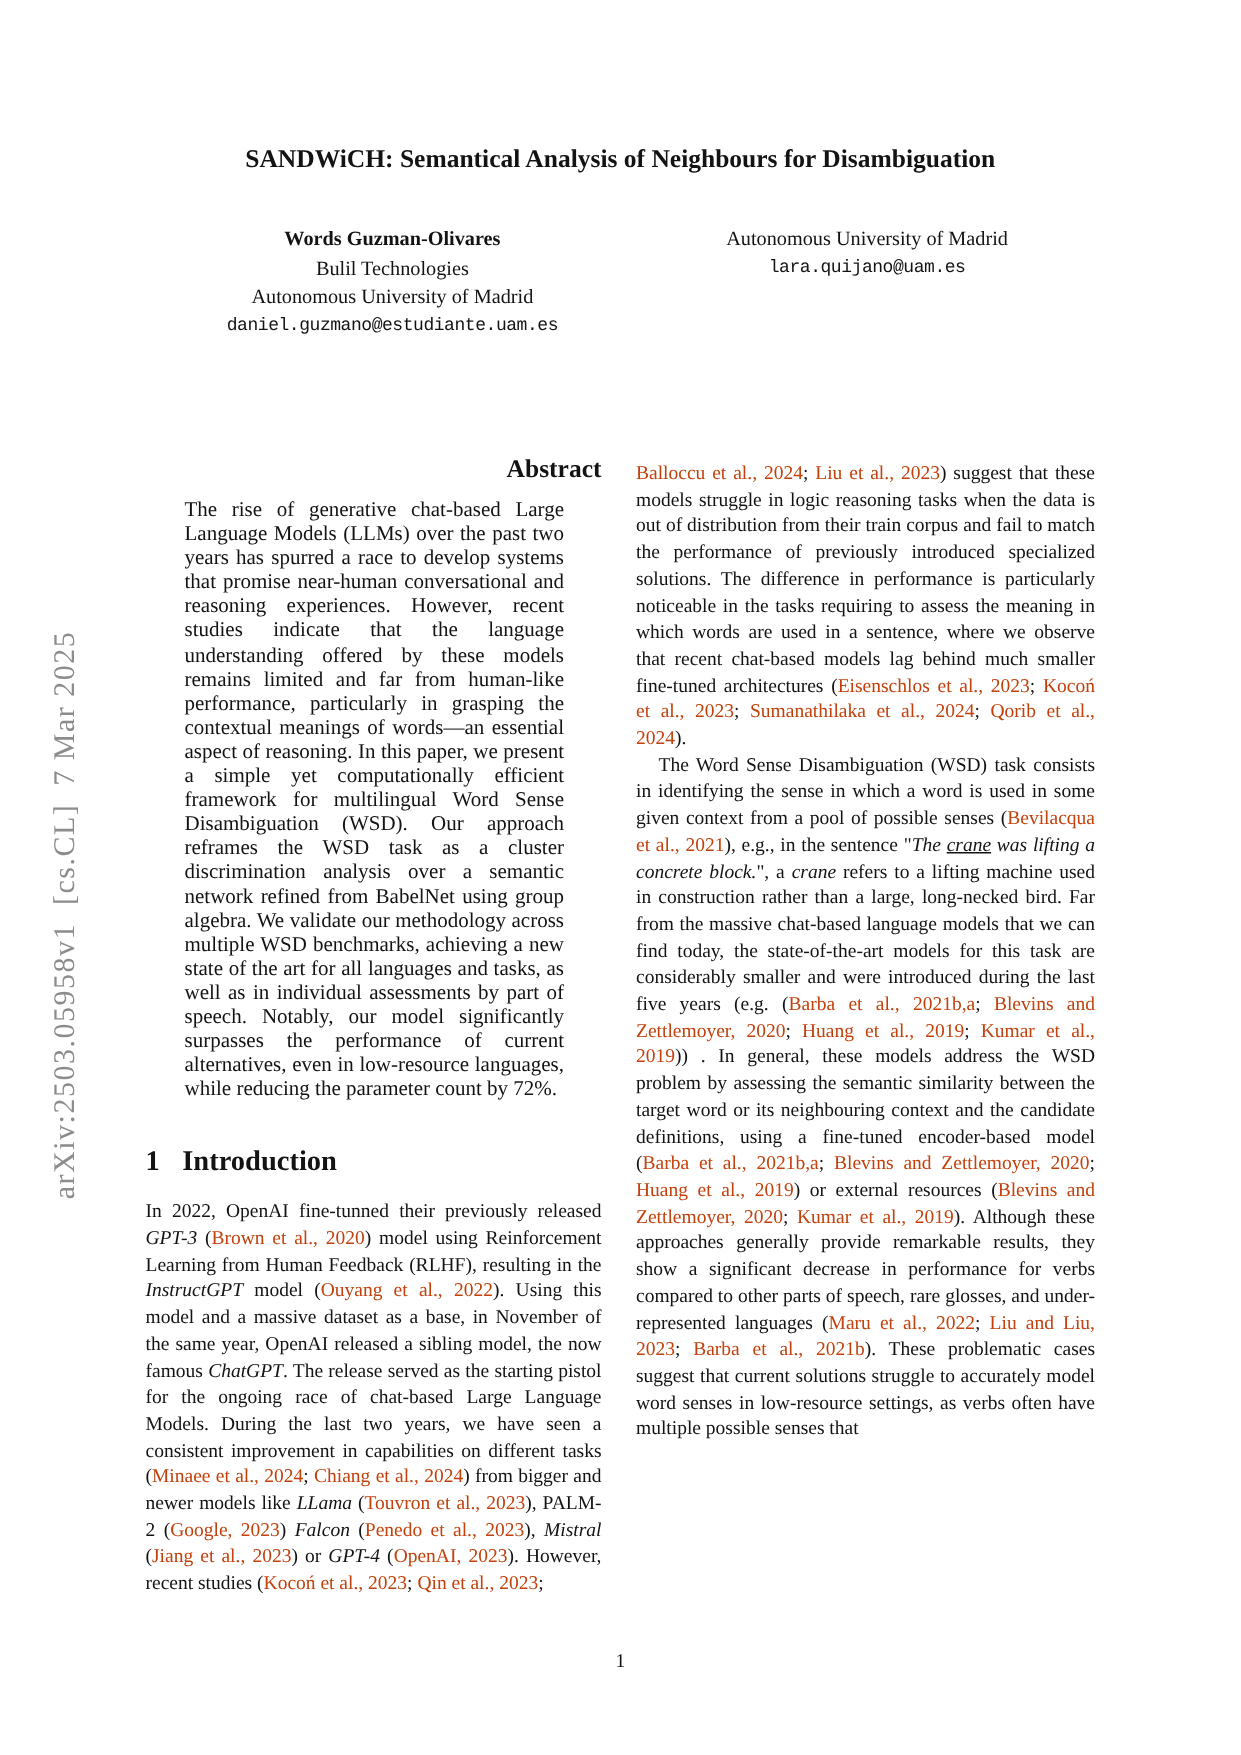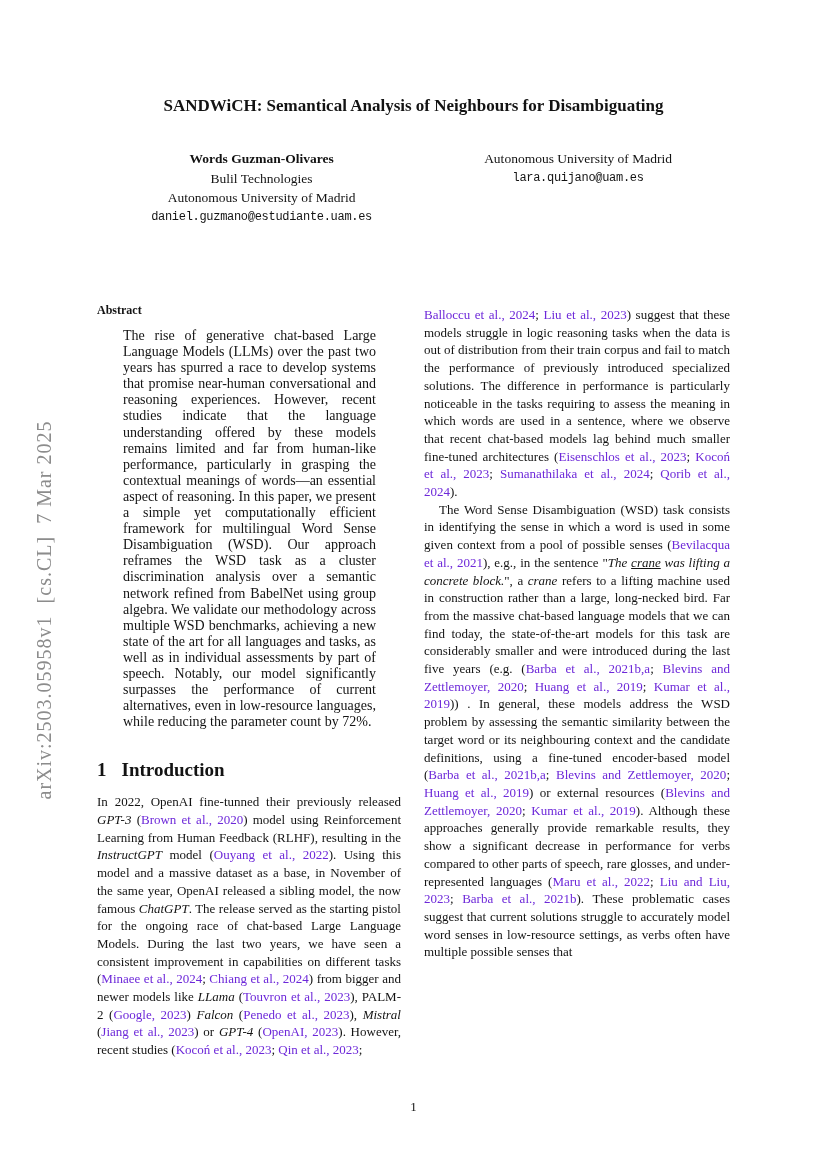--- a/index.html
+++ b/index.html
@@ -23,45 +23,45 @@
   .author-col.second { width:48%; }
   .author-name { font-weight:bold; }
   .author-email { font-family:"Liberation Mono", monospace; font-size:12px; letter-spacing:-0.3px; }
   .author-center {
     position:absolute; top:240px; left:97px; width:633px; text-align:center;
     font-size:13.5px; line-height:19.5px;
   }
   .col { position:absolute; top:300px; }
   .col-left  { left:97px;  width:304px; }
   .col-right { left:424px; width:306px; }
-  .abstract-heading { text-align:left; font-size:12px; font-weight:bold; margin:3px 0 10px 0; }
+  .abstract-heading { text-align:right; font-size:17px; font-weight:bold; margin:3px 0 10px 0; }
   .abstract-text {
     margin-left:26px; margin-right:25px; font-size:14px; line-height:16.1px;
     text-align:justify;
   }
   .section-heading { margin-top:29px; font-size:19px; font-weight:bold; }
   .section-heading .num { display:inline-block; margin-right:15px; }
   .para { font-size:13px; line-height:17.7px; text-align:justify; margin:0; }
   .col-left .para { margin-top:12px; }
   .para.cont { margin-top:6px; }
   .para.indented { text-indent:15px; }
-  .cite { color:#6d28d9; }
+  .cite { color:#c2410c; }
   .it { font-style:italic; }
   .u { text-decoration:underline; }
   .page-number { position:absolute; top:1099px; left:97px; width:633px; text-align:center; font-size:13px; }
 </style>
 </head>
 <body>
 
 <div class="page">
 
   <div class="watermark">arXiv:2503.05958v1  [cs.CL]  7 Mar 2025</div>
 
   <div class="title-block">
-    <div>SANDWiCH: Semantical Analysis of Neighbours for Disambiguating</div>
+    <div>SANDWiCH: Semantical Analysis of Neighbours for Disambiguation</div>
   </div>
 
   <div class="authors-row">
     <div class="author-col first">
       <div class="author-name">Words Guzman-Olivares</div>
       <div>Bulil Technologies</div>
       <div>Autonomous University of Madrid</div>
       <div class="author-email">daniel.guzmano@estudiante.uam.es</div>
     </div>
     <div class="author-col second">

